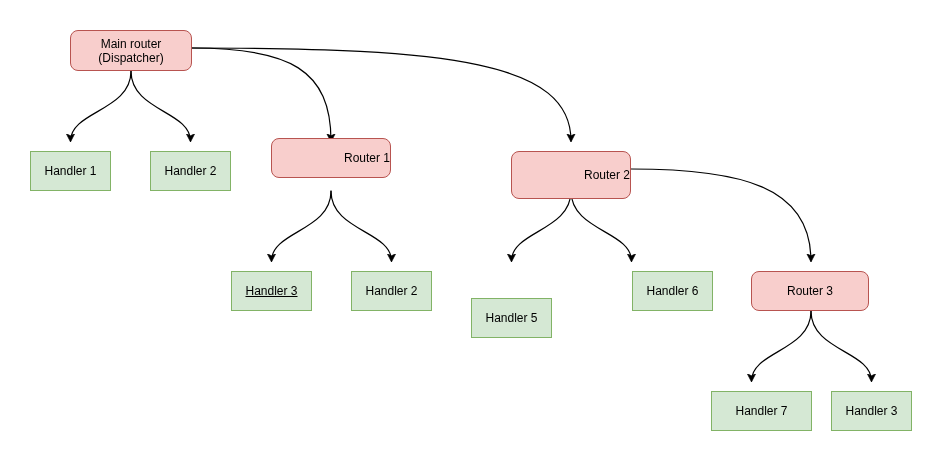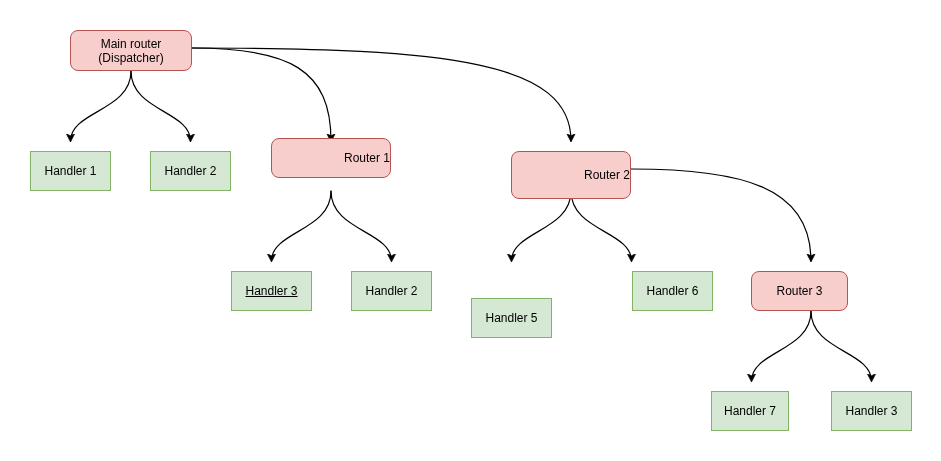--- a/index.html
+++ b/index.html
@@ -83,18 +83,18 @@
       <div class="node router" style="left: 70px; top: 30px; width: 122px; height: 41px;"><span class="node-label">Main router
 (Dispatcher)</span></div>
       <div class="node handler" style="left: 30px; top: 151px; width: 81px; height: 40px;"><span class="node-label">Handler 1</span></div>
       <div class="node handler" style="left: 150px; top: 151px; width: 81px; height: 40px; text-align: right;"><span class="node-label">Handler 2</span></div>
       <div class="node router" style="left: 271px; top: 138px; width: 120px; height: 40px; justify-content: flex-end;"><span class="node-label">Router 1</span></div>
       <div class="node router" style="left: 511px; top: 151px; width: 120px; height: 48px; justify-content: flex-end;"><span class="node-label">Router 2</span></div>
       <div class="node handler" style="left: 231px; top: 271px; width: 81px; height: 40px; text-decoration: underline;"><span class="node-label">Handler 3</span></div>
       <div class="node handler" style="left: 351px; top: 271px; width: 81px; height: 40px;"><span class="node-label">Handler 2</span></div>
       <div class="node handler" style="left: 471px; top: 271px; width: 81px; height: 40px; margin-top: 27px;"><span class="node-label">Handler 5</span></div>
       <div class="node handler" style="left: 591px; top: 271px; width: 81px; height: 40px; margin-left: 41px;"><span class="node-label">Handler 6</span></div>
-      <div class="node router" style="left: 751px; top: 271px; width: 97px; height: 40px;"><span class="node-label">Router 3</span></div>
-      <div class="node handler" style="left: 711px; top: 391px; width: 78px; height: 40px;"><span class="node-label">Handler 7</span></div>
+      <div class="node router" style="left: 751px; top: 271px; width: 118px; height: 40px;"><span class="node-label">Router 3</span></div>
+      <div class="node handler" style="left: 711px; top: 391px; width: 101px; height: 40px;"><span class="node-label">Handler 7</span></div>
       <div class="node handler" style="left: 831px; top: 391px; width: 81px; height: 40px;"><span class="node-label">Handler 3</span></div>
     </div>
 
 </div>
 
 </body></html>

